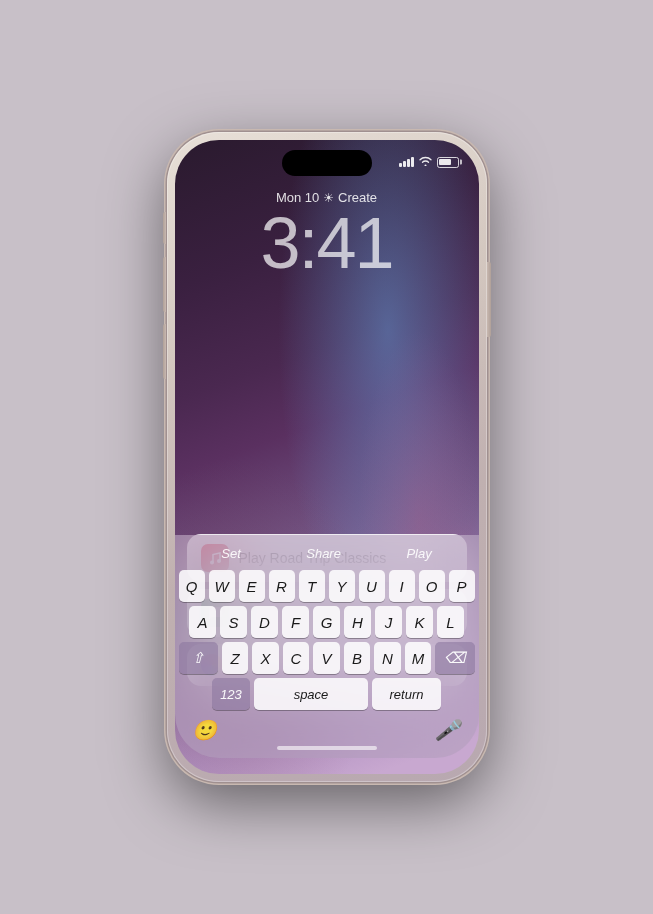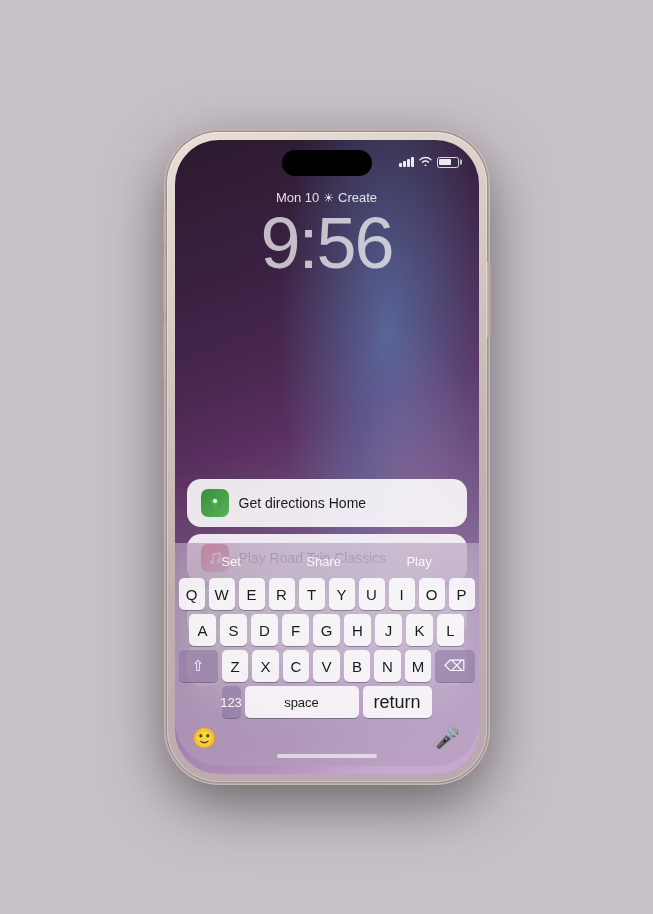--- a/index.html
+++ b/index.html
@@ -238,28 +238,29 @@
 
     .siri-placeholder {
       color: rgba(0,0,0,0.4);
       font-size: 14px;
       font-style: normal;
     }
 
     
     .keyboard-area {
       position: absolute;
-      bottom: 8px;
+      bottom: 16px;
       left: 0;
       right: 0;
       background: rgba(180, 160, 190, 0.6);
       backdrop-filter: blur(30px);
       padding: 6px 4px 8px;
       z-index: 15;
       border-radius: 0 0 44px 44px;
+      font-style: italic;
     }
 
     .keyboard-shortcuts {
       display: flex;
       justify-content: space-around;
       margin-bottom: 4px;
       padding: 2px 10px;
     }
 
     .keyboard-shortcut {
@@ -302,26 +303,26 @@
     }
 
     .key.space-key {
       width: 114px;
       font-size: 13px;
       color: #1a1a1a;
     }
 
     .key.return-key {
       width: 69px;
-      font-size: 18px;
+      font-size: 13px;
       color: #1a1a1a;
     }
 
     .key.num-key {
-      width: 19px;
+      width: 38px;
       font-size: 13px;
     }
 
     .keyboard-accessory-row {
       display: flex;
       justify-content: space-between;
       align-items: center;
       padding: 4px 14px 2px;
     }
 
@@ -420,35 +421,25 @@
         </div>
       </div>
     </div>
 
     <div class="datetime-area">
       <div class="date-weather">
         <span>Mon 10</span>
         <span class="sun-icon">☀</span>
         <span>Create</span>
       </div>
-      <div class="time-display">9:56</div>
+      <div class="time-display">3:41</div>
     </div>
 
     <div class="siri-panel">
 
-      <div class="suggestion-item">
-        <div class="suggestion-icon icon-maps">
-          <svg width="18" height="18" viewBox="0 0 18 18" fill="none">
-            <path d="M9 2L14 6.5C14 10.5 11 14 9 16C7 14 4 10.5 4 6.5L9 2Z" fill="#4CAF50" stroke="#2E7D32" stroke-width="0.5"></path>
-            <circle cx="9" cy="7" r="2" fill="white"></circle>
-            <path d="M7 14 L9 16 L11 14" fill="#4CAF50"></path>
-          </svg>
-        </div>
-        <span class="suggestion-text">Get directions Home</span>
-      </div>
 
       <div class="suggestion-item">
         <div class="suggestion-icon icon-music">
           <svg width="18" height="18" viewBox="0 0 18 18" fill="none">
             <path d="M7 13.5V5.5L14 4V12" stroke="white" stroke-width="1.5" stroke-linecap="round"></path>
             <circle cx="6" cy="13.5" r="2" fill="white"></circle>
             <circle cx="13" cy="12" r="2" fill="white"></circle>
           </svg>
         </div>
         <span class="suggestion-text">Play Road Trip Classics</span>

